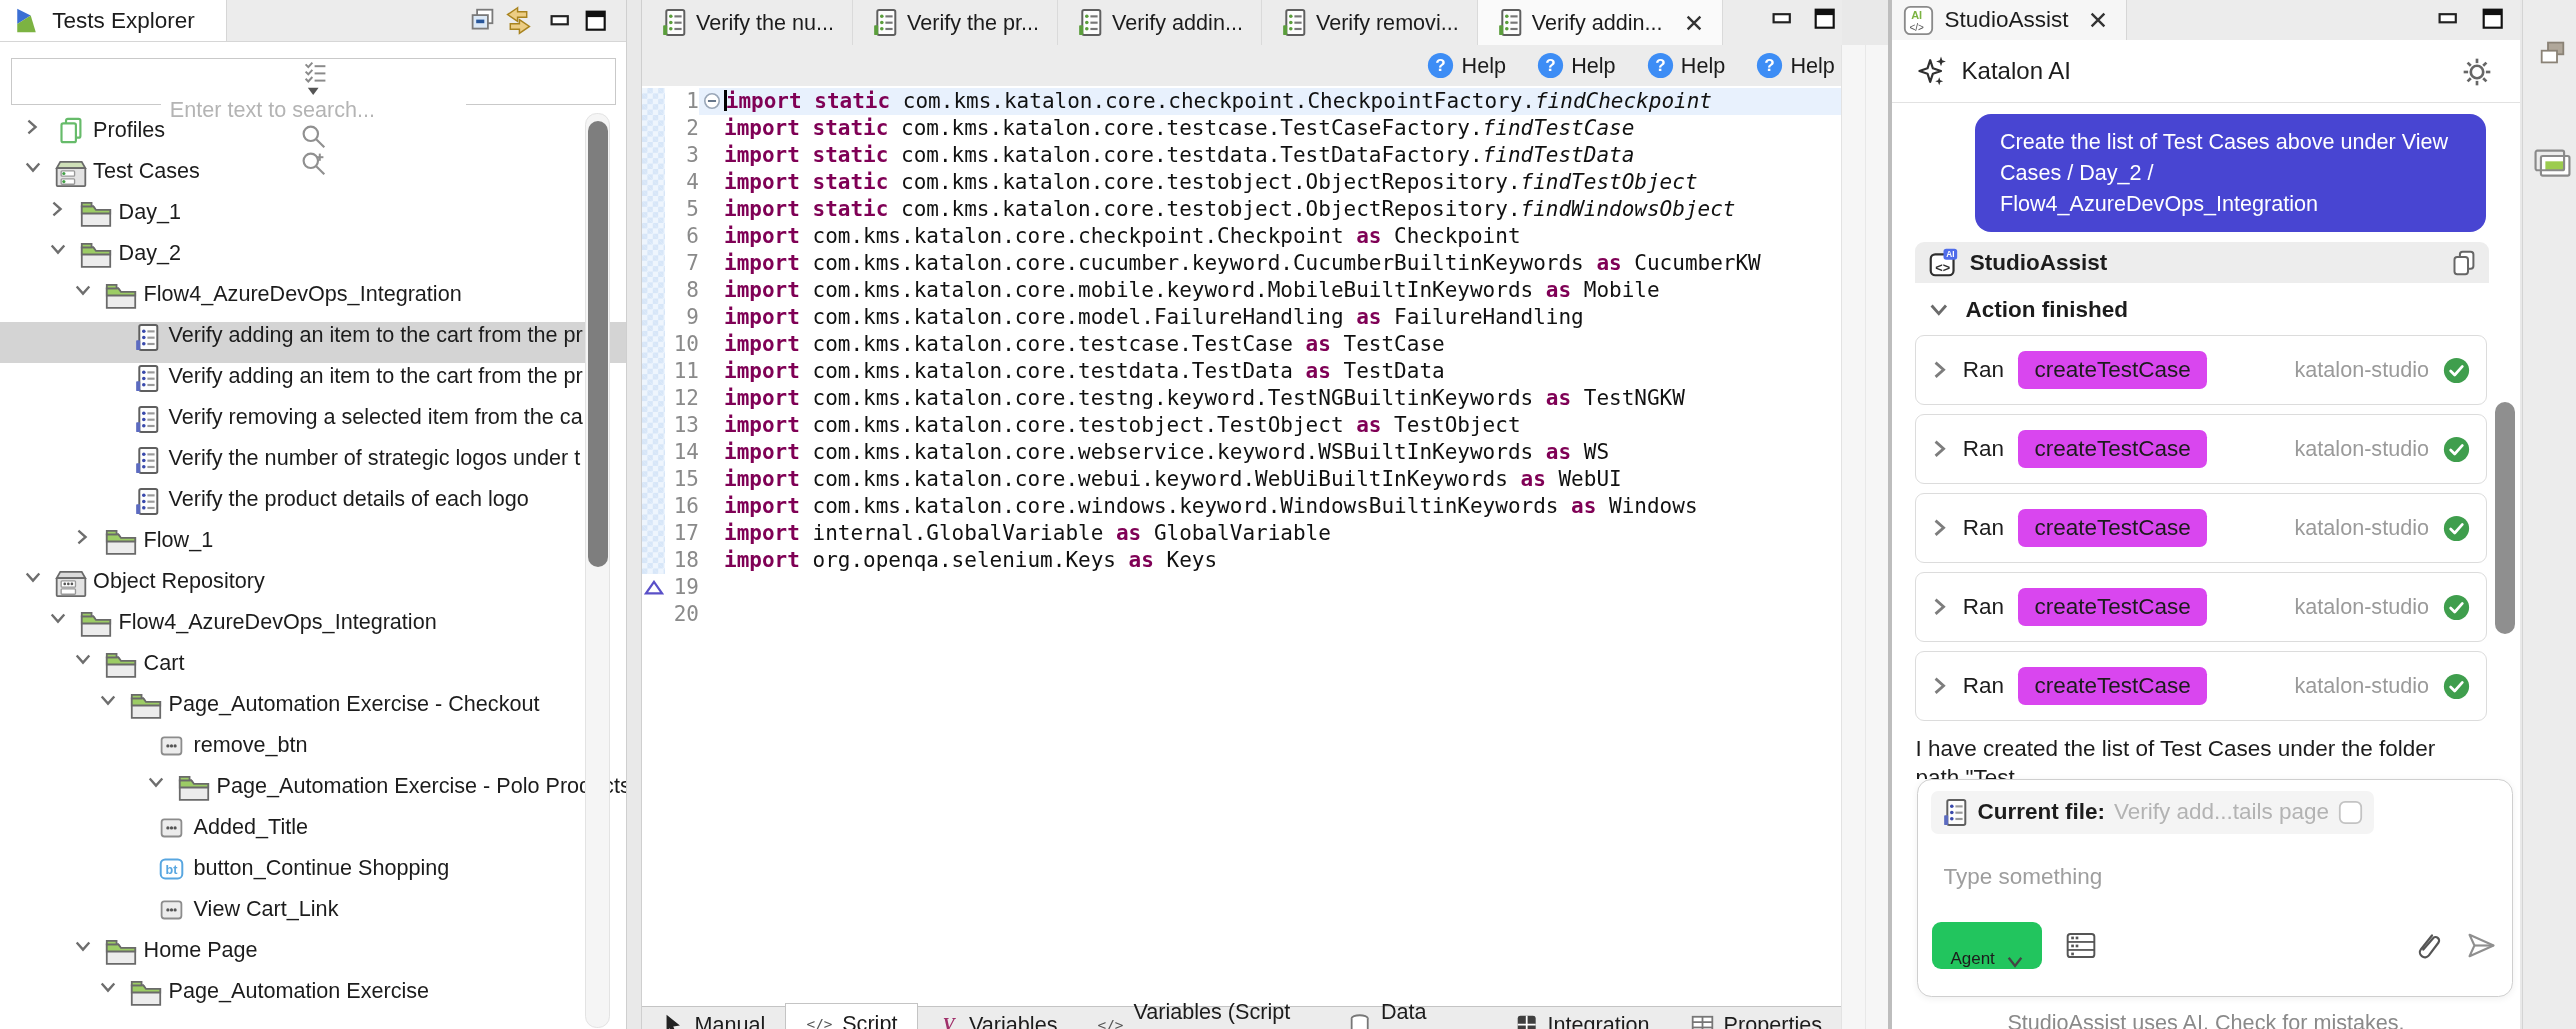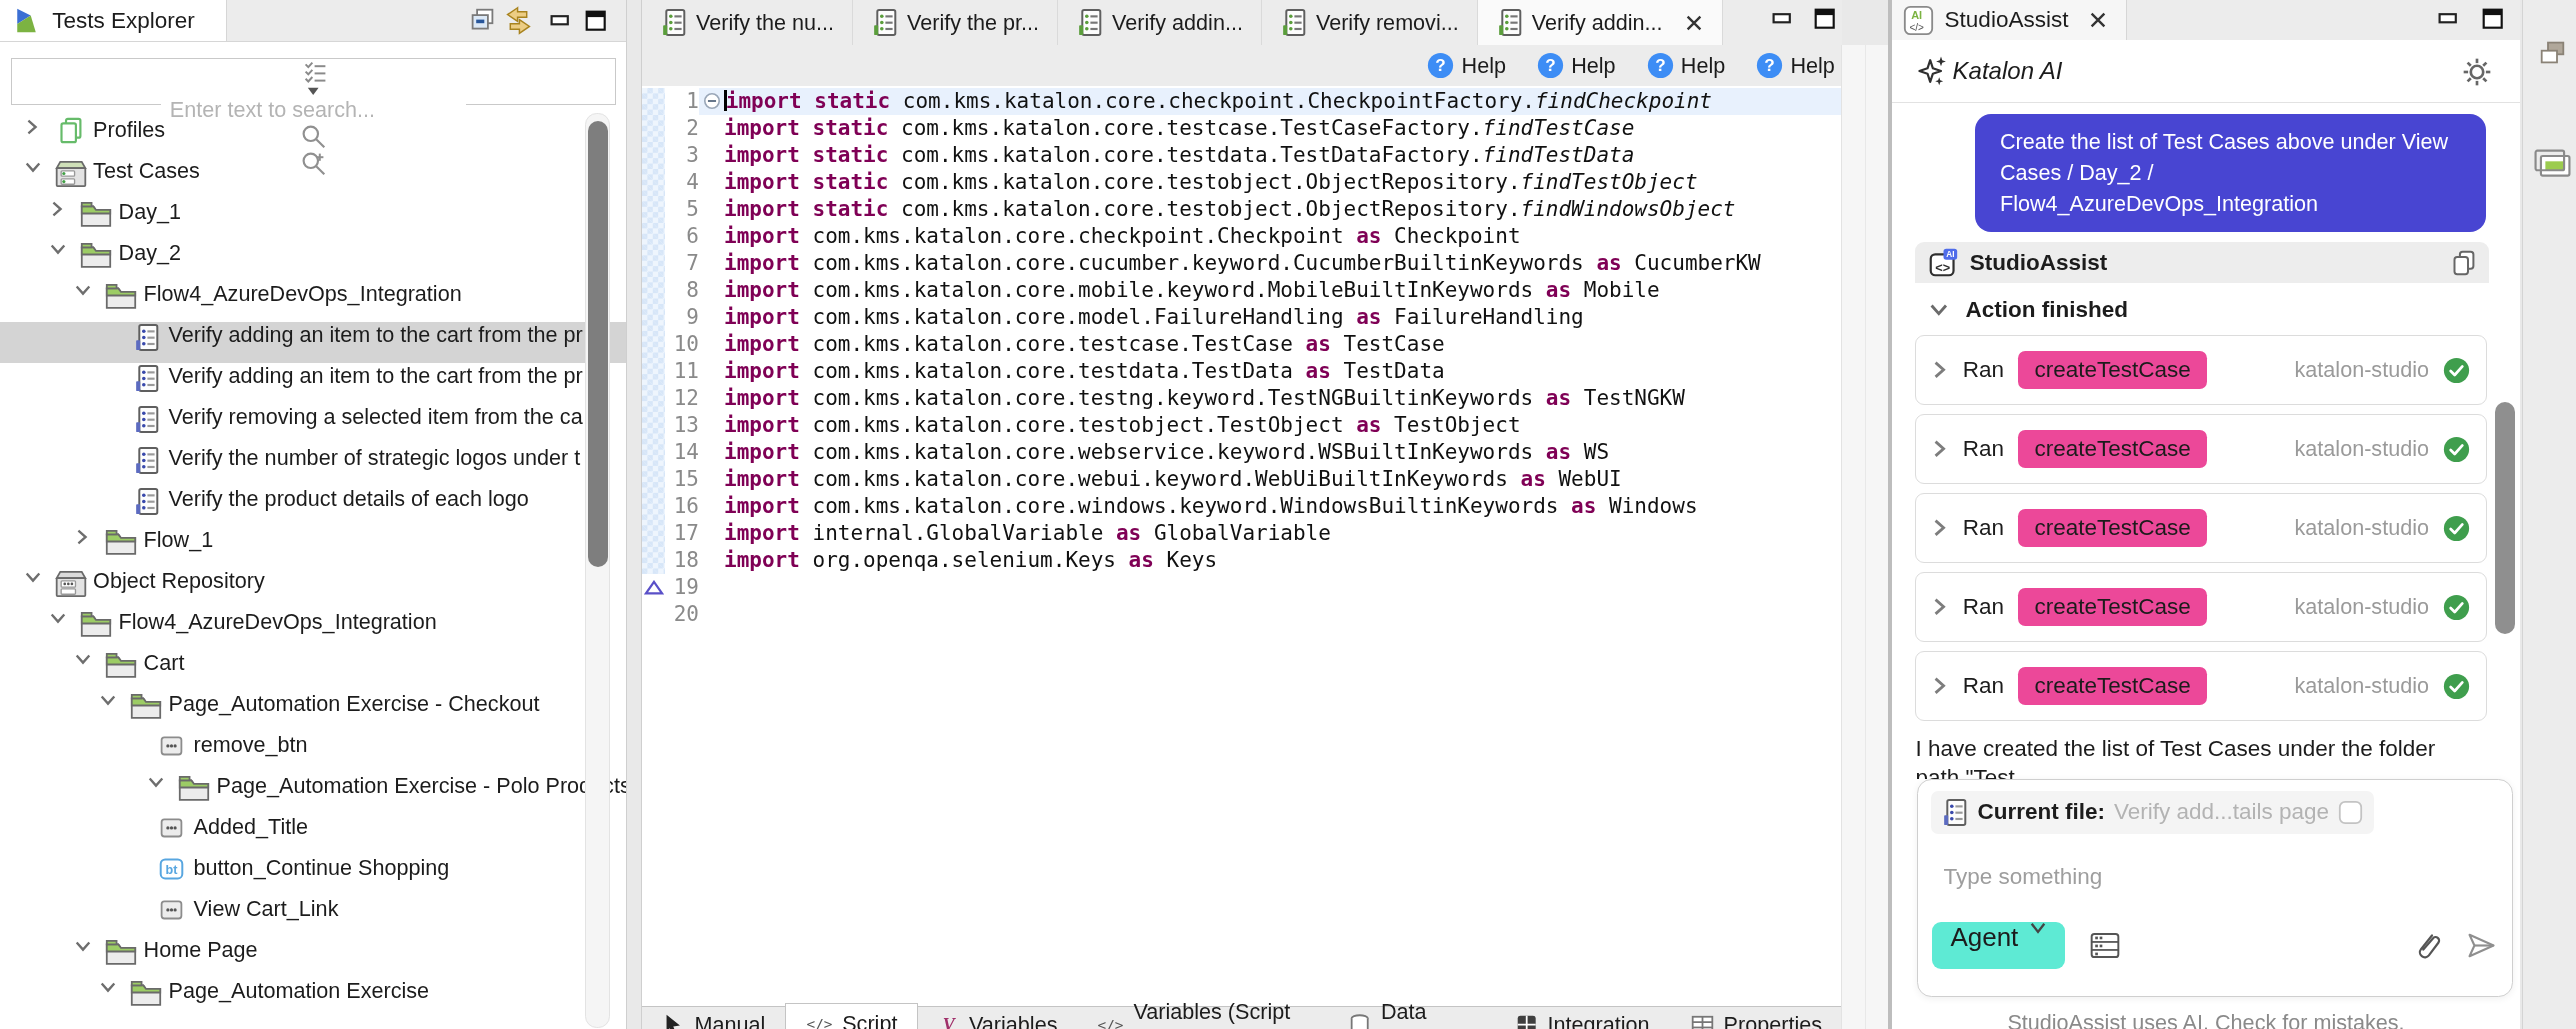--- a/index.html
+++ b/index.html
@@ -64,52 +64,52 @@
   #escroll .innerline{position:absolute;left:23.4px;top:0;bottom:0;width:0.9px;background:#e8e8e8;}
   #vdiv{position:absolute;left:1888px;top:0;width:3.6px;height:1030px;background:#bdbdbd;}
 
   
   #assist{position:absolute;left:1892px;top:0;width:628px;height:1030px;background:#fff;}
   #atabstrip{position:absolute;left:0;top:0;right:0;height:40px;background:#ececec;border-bottom:0.9px solid #d6d6d6;}
   #atab{position:absolute;left:0;top:0;height:40px;display:flex;align-items:center;gap:10.8px;padding:0 18px 0 10.8px;
         background:#f6f6f6;border-right:0.9px solid #d6d6d6;font-size:22.5px;}
   #awin{position:absolute;right:16px;top:7.2px;display:flex;gap:21.6px;}
   #ahead{position:absolute;left:0;top:40px;right:0;height:63px;background:#fff;border-bottom:0.9px solid #e2e2e2;
-         display:flex;align-items:center;gap:3px;padding-left:21.6px;box-sizing:border-box;font-size:24px;font-style:italic;}
+         display:flex;align-items:center;gap:12px;padding-left:21.6px;box-sizing:border-box;font-size:24px;}
   #gearbtn{position:absolute;right:27px;top:16px;}
   #achat{position:absolute;left:0;top:103px;right:0;height:677px;overflow:hidden;}
   #bubble{position:absolute;right:34px;top:10.8px;width:511px;box-sizing:border-box;background:#4845d2;color:#fff;
           border-radius:16px;padding:12.6px 25px;font-size:21.6px;line-height:31px;}
   #abar{position:absolute;left:23.4px;top:139px;width:574px;height:41px;background:#ededed;border-radius:9px 9px 0 0;
         display:flex;align-items:center;gap:10.8px;padding:0 12.6px;box-sizing:border-box;}
   #abar .aname{font-weight:bold;font-size:22.5px;}
   #abar .copy{margin-left:auto;}
   #actrow{position:absolute;left:36px;top:194px;display:flex;align-items:center;gap:16px;font-size:22.5px;font-weight:bold;}
   #cards{position:absolute;left:23.4px;top:232px;display:flex;flex-direction:column;gap:9px;}
   .card{width:572px;height:70px;border:1.8px solid #dcdcdc;border-radius:9px;background:#fff;display:flex;
         align-items:center;gap:14.4px;padding:0 16px;box-sizing:border-box;}
   .card .verb{font-size:22.5px;}
-  .card .chip{background:#ec4899;border-radius:7.2px;padding:6.3px 16px;font-size:22.5px;}
+  .card .chip{background:#d946ef;border-radius:7.2px;padding:6.3px 16px;font-size:22.5px;}
   .card .src{margin-left:auto;color:#9a9a9a;font-size:21.6px;}
   #result{position:absolute;left:23.4px;top:630px;font-size:22.5px;color:#1c1c1c;width:585px;line-height:31px;}
   #resultclip{position:absolute;left:23.4px;top:662px;height:14.4px;overflow:hidden;font-size:22.5px;color:#1c1c1c;}
   #asb{position:absolute;right:5.4px;top:299px;width:20px;height:232px;background:#8f8f8f;border-radius:10px;}
   #asbtrack{position:absolute;right:3.6px;top:3.6px;width:23.4px;height:670px;background:#f3f3f3;border-radius:11.7px;z-index:-1;}
 
   #inputbox{position:absolute;left:25px;top:779px;width:596px;height:218px;background:#fff;border:1.8px solid #cfcfcf;
             border-radius:14.4px;box-sizing:border-box;box-shadow:0 1.8px 7.2px rgba(0,0,0,0.06);}
   #cfchip{position:absolute;left:12.6px;top:10.8px;height:43px;background:#f4f4f4;border-radius:7.2px;display:flex;
           align-items:center;gap:9px;padding:0 10.8px;font-size:22.5px;}
   #cfchip .cfl{font-weight:bold;}
   #cfchip .cfv{color:#b3b3b3;}
   #typein{position:absolute;left:23.4px;top:83px;width:504px;border:none;outline:none;font-size:22.5px;
           font-family:"Liberation Sans",sans-serif;color:#a21caf;}
   #typein::placeholder{color:#9e9e9e;}
   #inrow{position:absolute;left:14.4px;right:14.4px;top:140px;height:50px;display:flex;align-items:center;gap:23.4px;}
-  #agentbtn{display:flex;align-items:flex-start;gap:10.8px;background:#5eead4;border-radius:9px;height:47px;padding:0 18px;font-size:26px;}
+  #agentbtn{display:flex;align-items:flex-end;gap:10.8px;background:#22c55e;border-radius:9px;height:47px;padding:0 18px;font-size:17px;}
   #inrow .spacer{flex:1;}
   #afoot{position:absolute;left:0;top:1010px;width:628px;text-align:center;font-size:21.6px;color:#8a8a8a;}
 
   
   #dock{position:absolute;left:2522px;top:0;width:54px;height:1030px;background:#ececec;border-left:0.9px solid #d4d4d4;}
   .dockbtn{position:absolute;left:9px;width:40px;height:40px;display:flex;align-items:center;justify-content:center;}
 </style>
 </head>
 <body>
 

